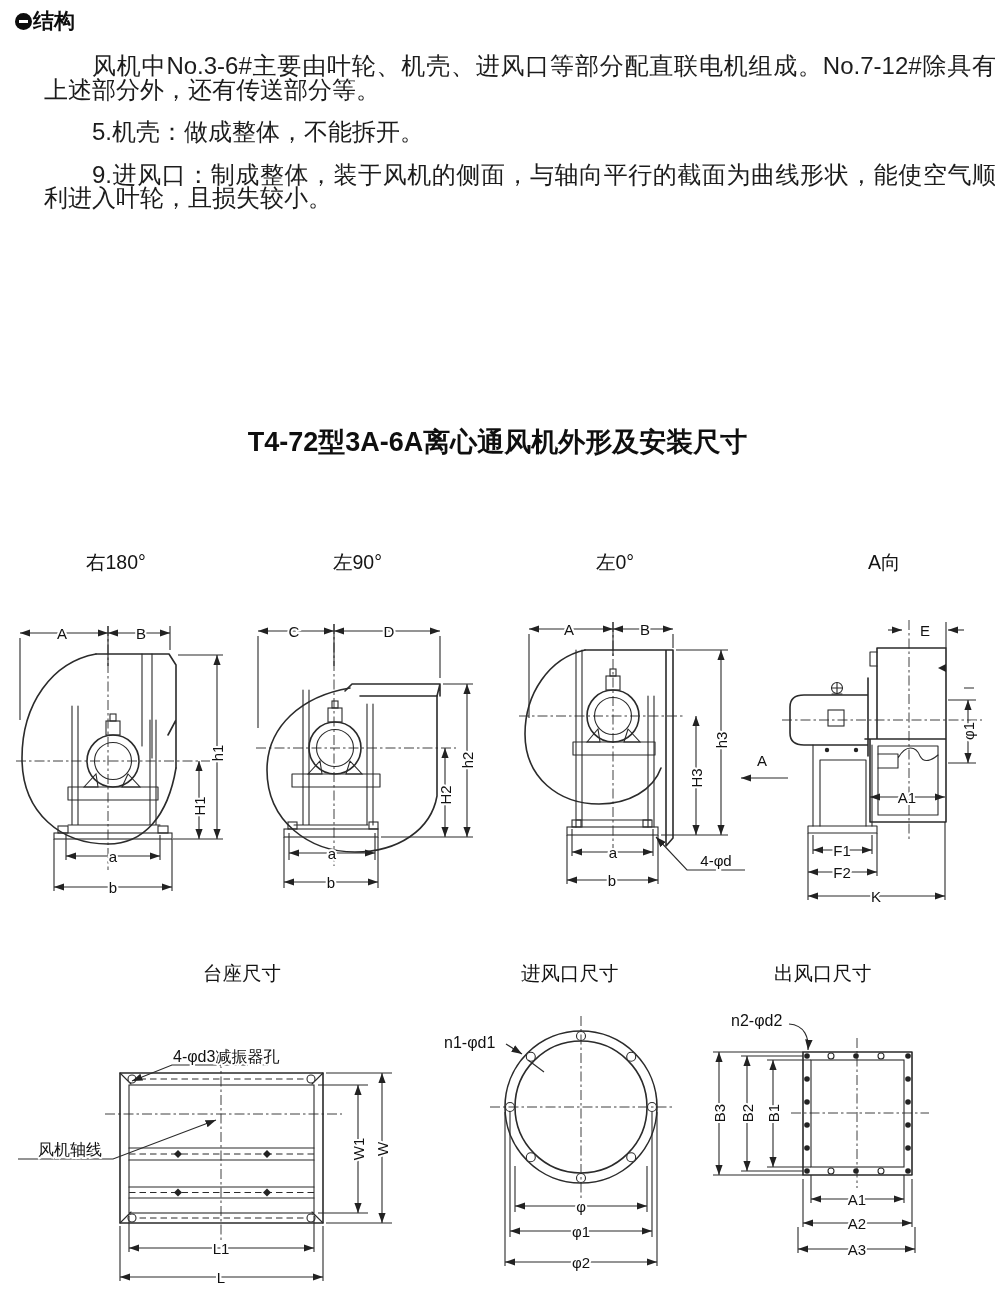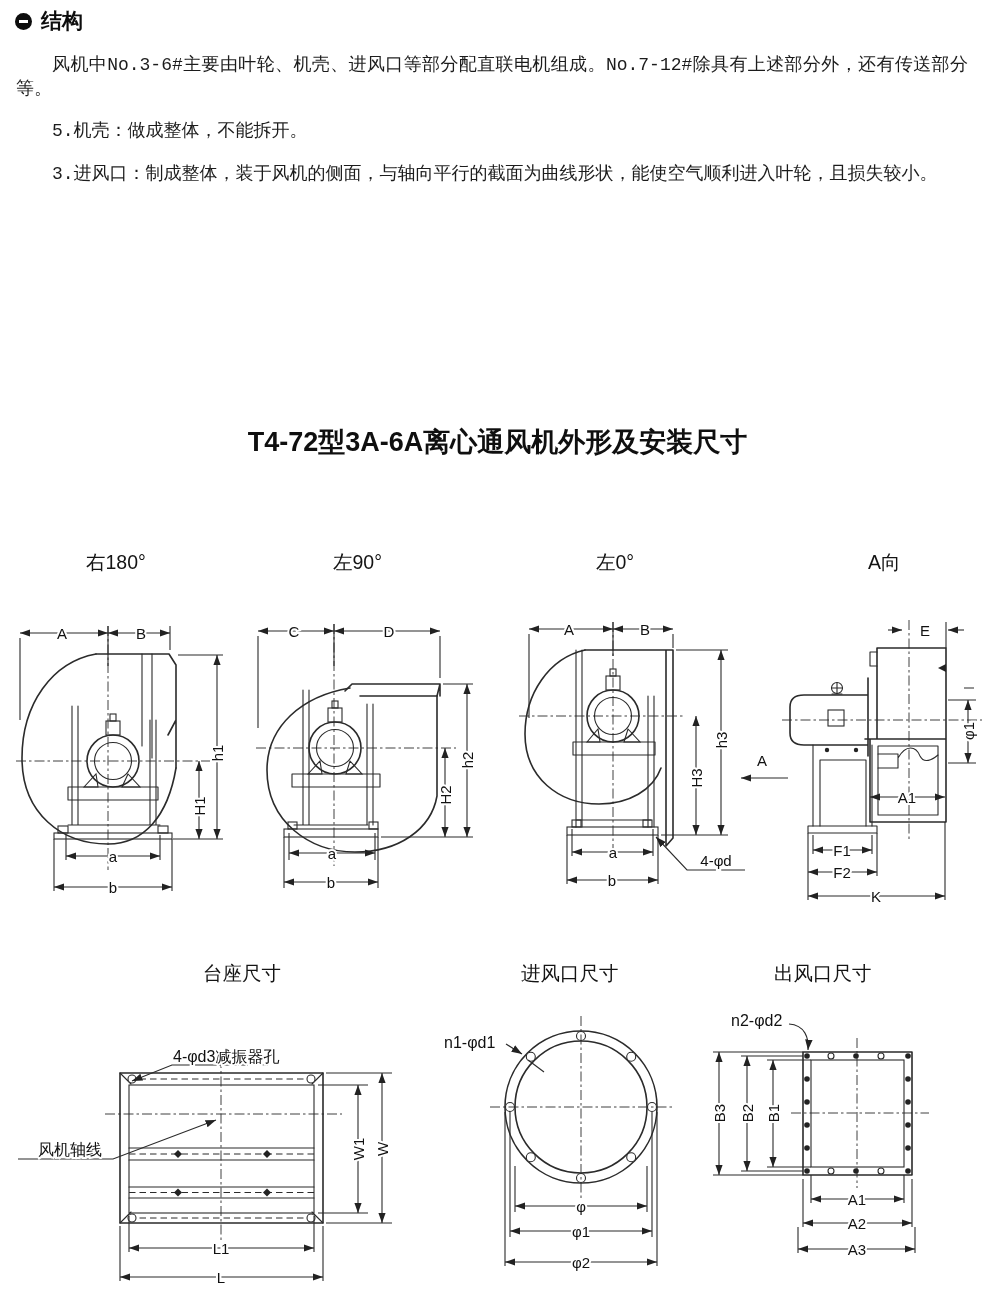--- a/index.html
+++ b/index.html
@@ -1,23 +1,23 @@
 <!DOCTYPE html>
 <html><head>
 <meta charset="utf-8">
 <style>
   html,body{margin:0;padding:0;background:#e8e8e8;}
   .page{position:relative;width:995px;height:1297px;background:#ffffff;
         font-family:"Liberation Sans","DejaVu Sans",sans-serif;color:#161616;overflow:hidden;}
-  .header{position:absolute;left:15px;top:7px;display:flex;align-items:center;gap:9px;
+  .header{position:absolute;left:15px;top:7px;display:flex;align-items:center;gap:1px;
           font-size:21px;font-weight:bold;color:#0d0d0d;}
   .bullet{position:relative;width:17px;height:17px;border-radius:50%;background:#0d0d0d;display:inline-block;}
   .bullet::before{content:"";position:absolute;left:4px;top:7px;width:9px;height:3.5px;background:#fff;}
-  .textblock{position:absolute;left:16px;top:54px;width:952px;font-size:18px;line-height:23.5px;
-             text-align:justify;color:#1c1c1c;font-family:Liberation Mono, monospace;}
+  .textblock{position:absolute;left:44px;top:54px;width:952px;font-size:24px;line-height:23.5px;
+             text-align:justify;color:#1c1c1c;}
   .textblock p{margin:0 0 19px 0;text-indent:2em;}
   .diagram-title{position:absolute;left:0;top:424px;width:100%;text-align:center;
                  font-size:27px;font-weight:bold;color:#0f0f0f;}
   .viewlabel{position:absolute;font-size:19.5px;color:#141414;white-space:nowrap;}
   .figure{position:absolute;}
   
   .ln{fill:none;stroke:#2b2b2b;stroke-width:1.6;stroke-linecap:round;stroke-linejoin:round;}
   .tn{fill:none;stroke:#2b2b2b;stroke-width:1.1;stroke-linecap:round;}
   .dim{fill:none;stroke:#2b2b2b;stroke-width:1.1;}
   .cl{fill:none;stroke:#2b2b2b;stroke-width:0.9;stroke-dasharray:10 3 2.5 3;}
@@ -45,21 +45,21 @@
 <div class="page">
 
   <div class="header">
     <span class="bullet"></span>
     <span>结构</span>
   </div>
 
   <div class="textblock">
     <p>风机中No.3-6#主要由叶轮、机壳、进风口等部分配直联电机组成。No.7-12#除具有上述部分外，还有传送部分等。</p>
     <p>5.机壳：做成整体，不能拆开。</p>
-    <p>3.进风口：制成整体，装于风机的侧面，与轴向平行的截面为曲线形状，能使空气顺利进入叶轮，且损失较小。</p>
+    <p>9.进风口：制成整体，装于风机的侧面，与轴向平行的截面为曲线形状，能使空气顺利进入叶轮，且损失较小。</p>
   </div>
 
   <div class="diagram-title">T4-72型3A-6A离心通风机外形及安装尺寸</div>
 
   <div class="viewlabel" style="left:86px;top:549px">右180°</div>
   <div class="viewlabel" style="left:333px;top:549px">左90°</div>
   <div class="viewlabel" style="left:596px;top:549px">左0°</div>
   <div class="viewlabel" style="left:868px;top:549px">A向</div>
 
   <svg class="figure" style="left:10px;top:608px" width="235" height="292" viewBox="0 0 235 292">

